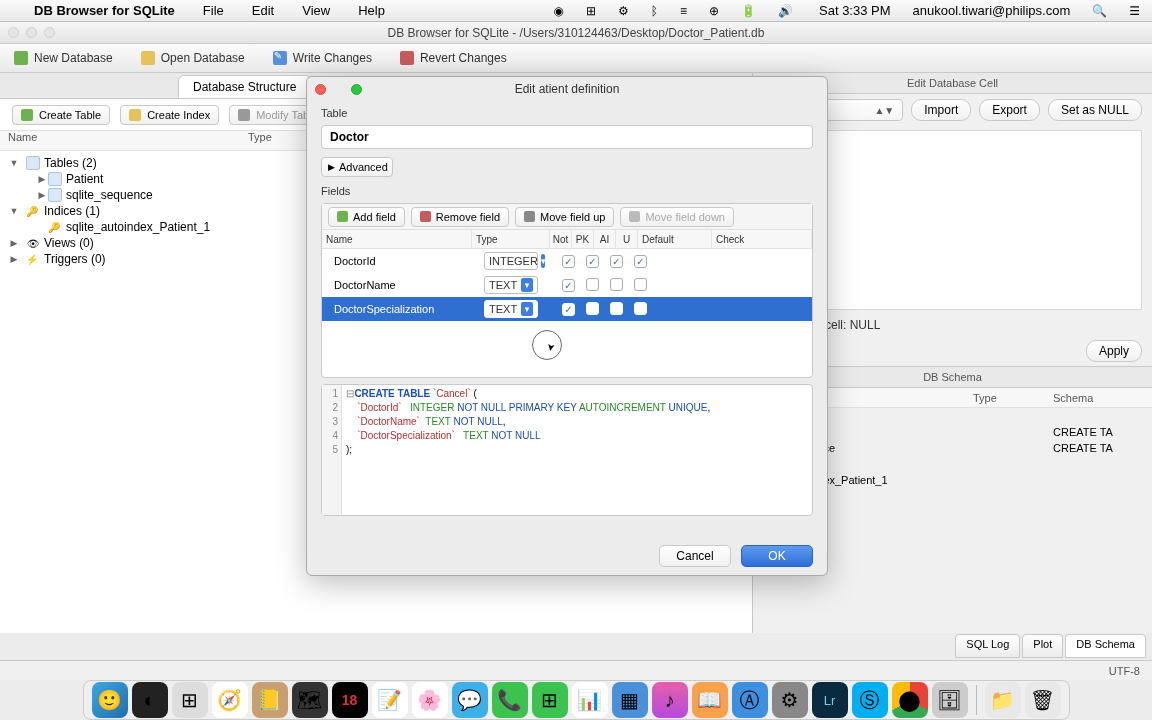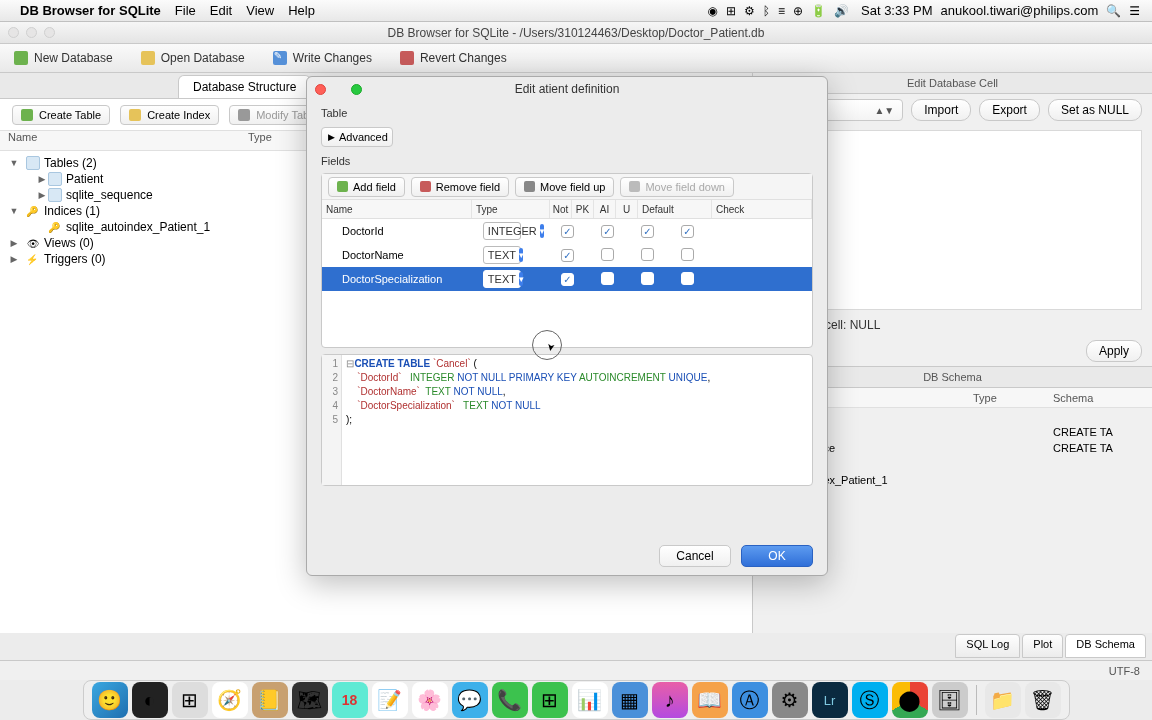--- a/index.html
+++ b/index.html
@@ -1,19 +1,19 @@
 <!DOCTYPE html>
 <html><head>
 <meta charset="utf-8">
 <style>
 * { box-sizing: border-box; margin: 0; padding: 0; font-family: -apple-system, "Helvetica Neue", Arial, sans-serif; }
 body { width: 1152px; height: 720px; background: #ececec; overflow: hidden; position: relative; }
 
 
-.menubar { height: 22px; background: linear-gradient(#fbfbfb,#e8e8e8); display: flex; align-items: center; font-size: 13px; padding: 0 8px; border-bottom: 1px solid #c0c0c0; }
+.menubar { height: 22px; background: linear-gradient(#fbfbfb,#e8e8e8); display: flex; align-items: center; font-size: 13px; padding: 0 8px; border-bottom: 1px solid #c0c0c0; gap: 14px; }
 .menubar .apple { font-size: 15px; margin-right: 12px; }
 .menubar .appname { font-weight: 700; margin-right: 14px; }
 .menubar .menuitem { margin-right: 14px; }
 .menubar .spacer { flex: 1; }
 .menubar .statusicon { margin: 0 4px; font-size: 12px; }
 .menubar .clock { margin: 0 8px; }
 
 
 .window-titlebar { height: 22px; background: linear-gradient(#f6f6f6,#e4e4e4); border-bottom: 1px solid #c9c9c9; display: flex; align-items: center; justify-content: center; font-size: 12px; color: #444; position: relative; }
 .traffic-lights { position: absolute; left: 8px; display: flex; gap: 7px; }
@@ -102,21 +102,21 @@
 .fields-head { display:flex; font-size:10px; color:#333; background:#f7f7f7; border-bottom:1px solid #e0e0e0; height:19px; align-items:center; }
 .fields-head div { padding:0 4px; border-right:1px solid #e4e4e4; height:100%; display:flex; align-items:center;}
 .fcol-name { width:150px; }
 .fcol-type { width:78px; }
 .fcol-chk { width:22px; justify-content:center; }
 .fcol-default { width:74px; }
 .fcol-check { flex:1; }
 
 .fields-row { display:flex; height:24px; align-items:center; font-size:11px; }
 .fields-row.selected { background:#2f6fcf; color:#fff; }
-.fields-row > div { padding:0 20px; }
+.fields-row > div { padding:0 12px; }
 .fr-name { width:150px; }
 .fr-type { width:78px; }
 .type-dd { display:flex; align-items:center; justify-content:space-between; height:18px; border:1px solid #bbb; background:#fff; color:#333; font-size:11px; padding:0 4px; border-radius:3px; }
 .type-dd .caret { width:12px; background:#3d7eeb; color:#fff; font-size:9px; display:flex; align-items:center; justify-content:center; border-radius:2px; height:14px; margin-left:3px;}
 .fields-row.selected .type-dd { border-color:#fff; }
 .fr-chk { width:22px; text-align:center; }
 .chk { width:13px; height:13px; border:1px solid #aaa; border-radius:3px; background:#fff; display:inline-flex; align-items:center; justify-content:center; font-size:10px; color:#3271c2;}
 .chk.on::after { content:"✓"; }
 .fields-row.selected .chk { border-color:#fff; }
 .fr-default { width:74px; }
@@ -337,20 +337,21 @@
   <div class="modal-titlebar">
     <div class="traffic-lights">
       <div class="tl red"></div>
       <div class="tl yellow"></div>
       <div class="tl green"></div>
     </div>
     <span>Edit atient definition</span>
   </div>
   <div class="modal-body">
     <div class="field-label">Table</div>
+    <input class="modal-input" style="font-weight: 600;" value="Doctor">
     <div style="margin:2px 0;">
         <button class="adv-btn">
           <span style="font-size:9px;">▶</span>
           <span>Advanced</span>
         </button>
       </div>
     <div class="field-label">Fields</div>
     <div class="fields-box">
       <div class="fields-toolbar">
         <button class="fbtn">
@@ -447,21 +448,21 @@
 <div class="cursor-indicator"></div>
 
 <div class="dock-wrap">
   <div class="dock">
     <div class="dock-item" style="background:linear-gradient(135deg,#3ba7e0,#1e6fb0);">🙂</div>
     <div class="dock-item" style="background:#222;">◐</div>
     <div class="dock-item" style="background:#ddd;">⊞</div>
     <div class="dock-item" style="background:#fff;">🧭</div>
     <div class="dock-item" style="background:#c8a070;">📒</div>
     <div class="dock-item" style="background:#333;">🗺</div>
-    <div class="dock-item" style="background:#5eead4;color:#d33;font-size:14px;font-weight:700;">18</div>
+    <div class="dock-item" style="background:#000000;color:#d33;font-size:14px;font-weight:700;">18</div>
     <div class="dock-item" style="background:#fff;">📝</div>
     <div class="dock-item" style="background:#fff;">🌸</div>
     <div class="dock-item" style="background:#3db0ea;">💬</div>
     <div class="dock-item" style="background:#3cc24e;">📞</div>
     <div class="dock-item" style="background:#3cc24e;">⊞</div>
     <div class="dock-item" style="background:#fff;">📊</div>
     <div class="dock-item" style="background:#4a90d9;">▦</div>
     <div class="dock-item" style="background:linear-gradient(#e85fa8,#b44ae0);">♪</div>
     <div class="dock-item" style="background:#f5a24a;">📖</div>
     <div class="dock-item" style="background:#3d8fe0;">Ⓐ</div>

